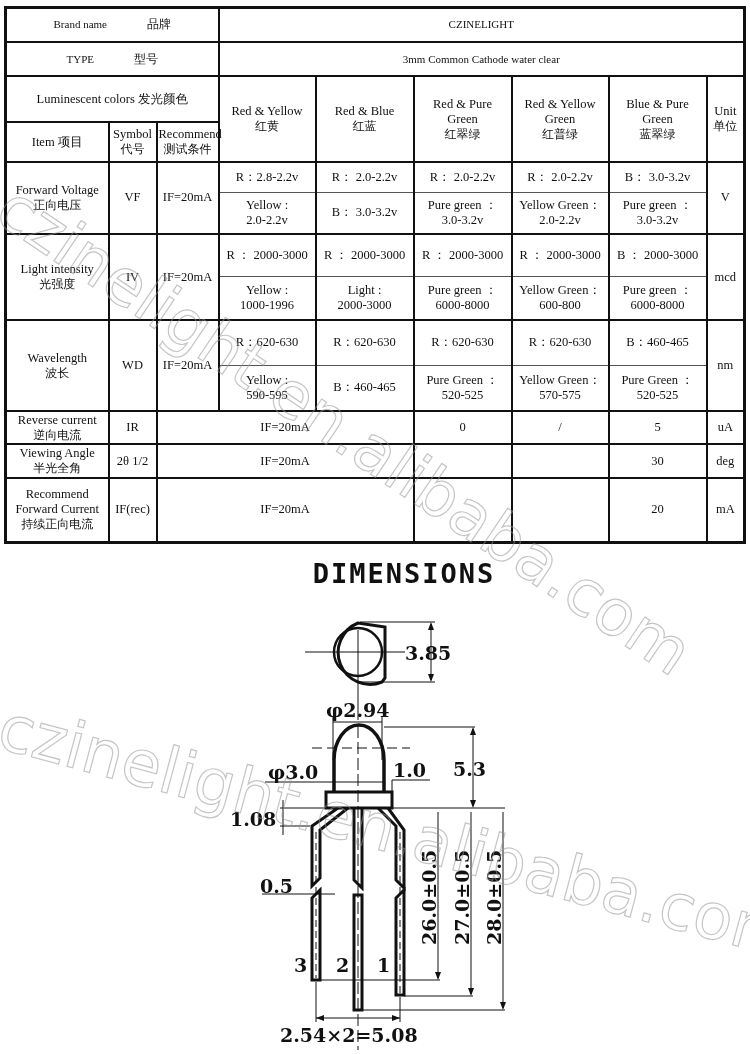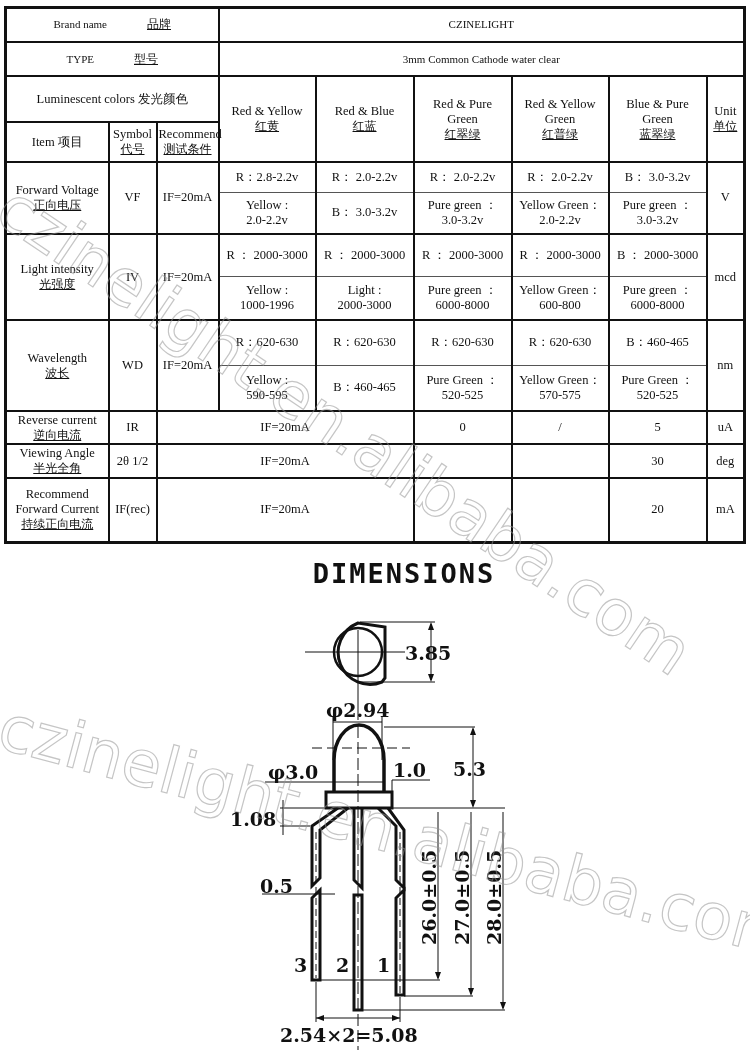--- a/index.html
+++ b/index.html
@@ -3,21 +3,21 @@
 <meta charset="utf-8">
 <style>
   html, body { margin:0; padding:0; background:#ffffff; }
   body { width:750px; height:1054px; position:relative; overflow:hidden;
          font-family:"Liberation Serif", "DejaVu Serif", serif; color:#111; }
   .spec { position:absolute; left:4px; top:6px; width:739px; height:538px;
           border-collapse:collapse; table-layout:fixed; font-size:12.5px; border:3px solid #111; }
   .spec td { border:2px solid #111; text-align:center; vertical-align:middle; padding:0 1px; line-height:15px; }
   .spec td.thin-top { border-top:1px solid #555; }
   .spec td.thin-bot { border-bottom:1px solid #555; }
-  .cn { font-family:"DejaVu Sans", sans-serif; font-size:12px;text-decoration:underline; }
+  .cn { font-family:"DejaVu Sans", sans-serif; font-size:12px; }
   .sm { font-size:11px; }
   .gap { display:inline-block; width:40px; }
   .title { position:absolute; left:0; width:750px; top:558px; text-align:center;
            font-family:"DejaVu Sans Mono", monospace; font-weight:bold; font-size:27px; letter-spacing:2px;padding-left:29px; }
   .drawing { position:absolute; left:0; top:600px; width:750px; height:454px; }
   .dim { font-family:"DejaVu Serif", serif; font-weight:bold; font-size:19px; fill:#111; }
   .watermark { position:absolute; pointer-events:none; font-family:"DejaVu Sans", sans-serif;
                font-size:64px; color:transparent; -webkit-text-stroke:1.2px rgba(150,150,150,0.55);
                white-space:nowrap; transform-origin:left top; }
 </style>

